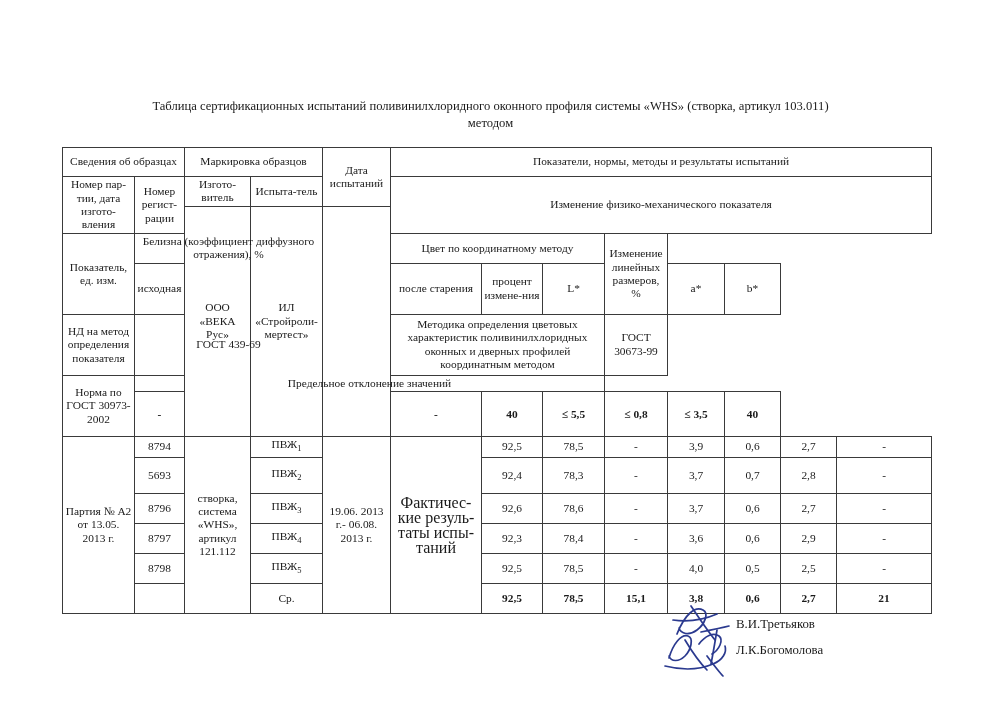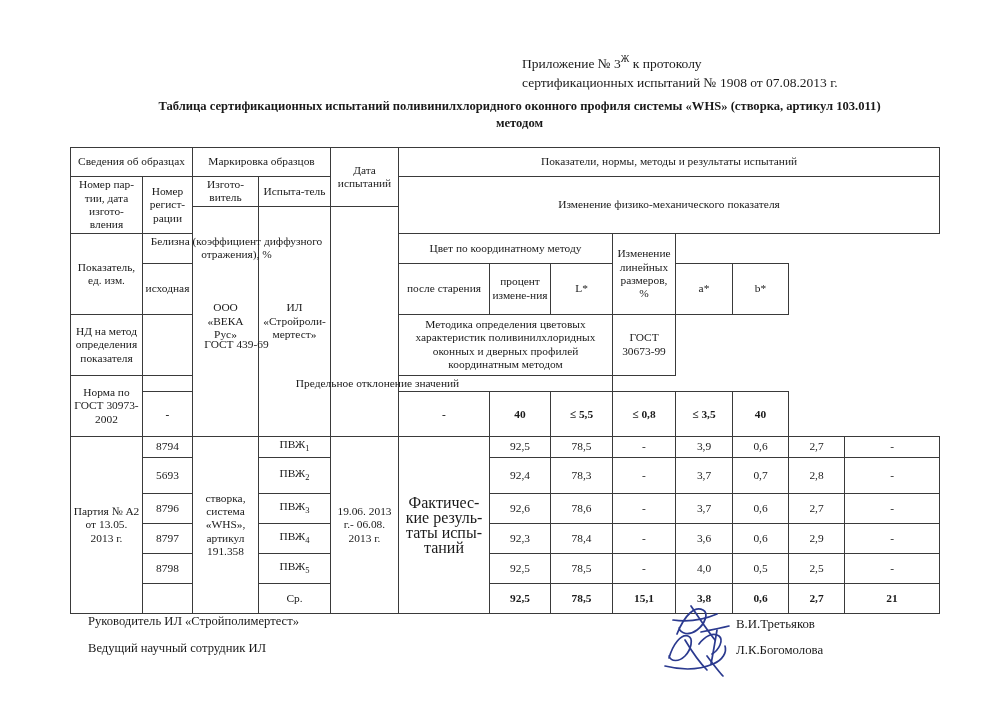--- a/index.html
+++ b/index.html
@@ -19,39 +19,38 @@
     left:522px; top:50px;
     font-size:13.5px;
     line-height:19px;
   }
   .appendix div{white-space:nowrap;}
   sup.zh{font-size:9.5px;vertical-align:super;}
 
   
   .doc-title{
     position:absolute;
-    left:77px; top:98px;
+    left:48px; top:98px;
     width:885px;
     text-align:center;
-    font-weight:bold;
+    font-weight:normal;
     font-size:12.6px;
     line-height:16.5px;
   }
 
   
   .tbl-wrap{
     position:absolute;
     left:62px; top:147px;
     width:869px;
   }
   table.main{
     border-collapse:collapse;
     width:869px;
     table-layout:fixed;
-    margin-left:8px;
   }
   table.main td{
     border:1px solid #3a3a3a;
     font-size:11.4px;
     line-height:13.4px;
     text-align:center;
     vertical-align:middle;
     padding:1px 2px;
   }
   td.big{font-size:13.2px;font-weight:normal;}
@@ -82,24 +81,20 @@
     left:655px; top:600px;
     width:180px;height:78px;
     pointer-events:none;
   }
 </style>
 </head>
 <body>
 
 <div class="page">
 
-  <div class="appendix">
-    <div><span>Приложение № 3</span><sup class="zh">Ж</sup><span> к протоколу</span></div>
-    <div>сертификационных испытаний № 1908 от 07.08.2013 г.</div>
-  </div>
 
   <div class="doc-title">
     <div>Таблица сертификационных испытаний поливинилхлоридного оконного профиля системы «WHS» (створка, артикул  103.011)</div>
     <div>методом</div>
   </div>
 
   <div class="tbl-wrap">
   <table class="main">
     <colgroup>
       <col style="width:72px">
@@ -173,21 +168,21 @@
       <td class="numb">40</td>
       <td class="numb">≤ 5,5</td>
       <td class="numb">≤ 0,8</td>
       <td class="numb">≤ 3,5</td>
       <td class="numb">40</td>
     </tr>
 
     <tr>
       <td rowspan="6" class="sm vtop" style="height:33px">Партия № А2 от 13.05. 2013 г.</td>
       <td class="num">8794</td>
-      <td rowspan="6" class="sm vtop lft">створка, система «WHS», артикул 191.358</td>
+      <td rowspan="6" class="sm vtop lft">створка, система «WHS», артикул 121.112</td>
       <td class="mid"><span>ПВЖ</span><sub class="s">1</sub></td>
       <td rowspan="6" class="sm vtop">19.06. 2013 г.- 06.08. 2013 г.</td>
       <td rowspan="6" class="vtop lft" style="font-weight:normal;font-size:16px;line-height:15px">Фактичес-кие резуль-таты испы-таний</td>
       <td class="num">92,5</td>
       <td class="num">78,5</td>
       <td class="num">-</td>
       <td class="num">3,9</td>
       <td class="num">0,6</td>
       <td class="num">2,7</td>
       <td class="num">-</td>
@@ -249,24 +244,20 @@
       <td class="numb">15,1</td>
       <td class="numb">3,8</td>
       <td class="numb">0,6</td>
       <td class="numb">2,7</td>
       <td class="numb">21</td>
     </tr>
   </tbody>
       </table>
   </div>
 
-  <div class="sig-block">
-    <div>Руководитель ИЛ «Стройполимертест»</div>
-    <div>Ведущий  научный сотрудник ИЛ</div>
-  </div>
 
   <svg class="signature" viewBox="0 0 180 78">
     <g fill="none" stroke="#2b3a8f" stroke-width="1.7" stroke-linecap="round" stroke-linejoin="round">
       <path d="M22 34 C30 14, 40 6, 48 10 C54 13, 50 24, 42 30 C34 36, 26 34, 24 28"></path>
       <path d="M36 6 C44 18, 52 30, 60 40"></path>
       <path d="M18 20 C32 22, 48 20, 62 14"></path>
       <path d="M14 58 C18 44, 26 34, 33 36 C39 38, 36 50, 30 56 C24 62, 16 62, 14 56"></path>
       <path d="M30 40 C36 50, 44 62, 52 70"></path>
       <path d="M44 44 C50 36, 58 32, 64 36 C69 40, 64 50, 57 54"></path>
       <path d="M46 32 C56 30, 66 28, 74 26"></path>

